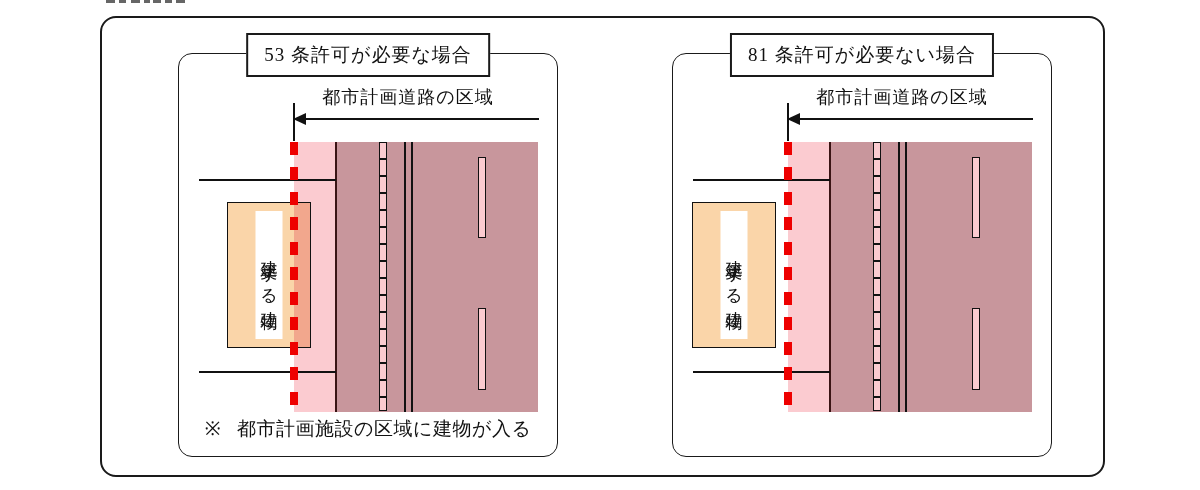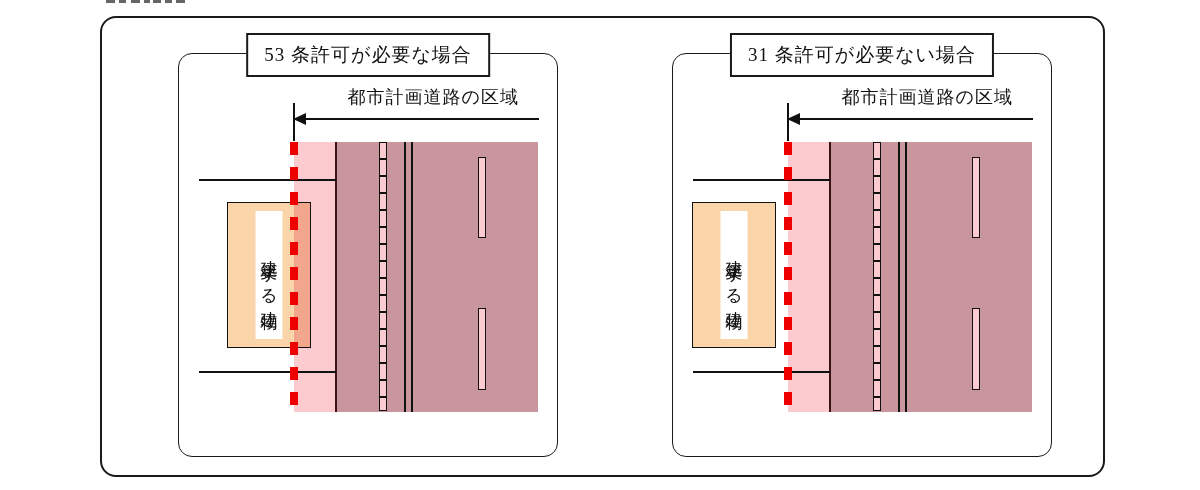--- a/index.html
+++ b/index.html
@@ -24,21 +24,21 @@
   .panel--overlap{left:178px;}
   .panel--clear{left:672px;}
 
   .title-box{
     position:absolute;top:-21px;left:50%;transform:translateX(-50%);
     background:#fff;border:2px solid #1a1a1a;padding:7px 16px;
     font-size:19px;letter-spacing:1px;white-space:nowrap;z-index:6;
   }
 
   .arrow-label{
-    position:absolute;left:118px;top:31px;width:222px;text-align:right;
+    position:absolute;left:118px;top:31px;width:222px;text-align:center;
     font-size:18px;letter-spacing:1px;white-space:nowrap;
   }
   .arrow-line{position:absolute;left:117px;top:64px;width:243px;height:2px;background:#111;}
   .arrow-head{
     position:absolute;left:114px;top:59px;width:0;height:0;
     border-top:6px solid transparent;border-bottom:6px solid transparent;
     border-right:13px solid #111;
   }
   .boundary-tick{position:absolute;left:114px;top:49px;width:1.6px;height:38px;background:#111;}
 
@@ -141,24 +141,27 @@
 
     <div class="building zc-building">
       <div class="building-overlap zc-overlap"></div>
       <div class="building-label-strip">
         <span class="building-label">建築する建物</span>
       </div>
     </div>
 
     <div class="red-dash zc-red"></div>
 
+    <div class="note">
+      <span class="mark">※</span><span>都市計画施設の区域に建物が入る</span>
+    </div>
   </div>
 
   <div class="panel panel--clear">
-    <div class="title-box">31 条許可が必要ない場合</div>
+    <div class="title-box">81 条許可が必要ない場合</div>
 
     <div class="arrow-label">都市計画道路の区域</div>
     <div class="arrow-line"></div>
     <div class="arrow-head"></div>
     <div class="boundary-tick"></div>
 
     <div class="pink-zone zc-pink"></div>
     <div class="road-area zc-road"></div>
     <div class="zone-divider"></div>
 

